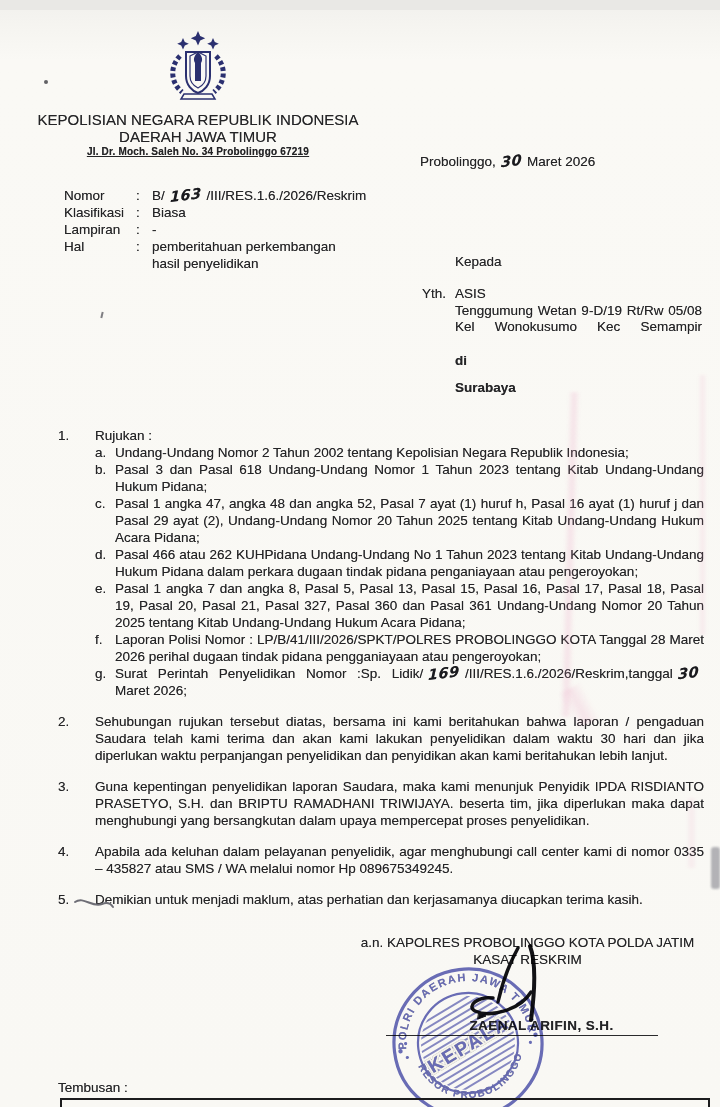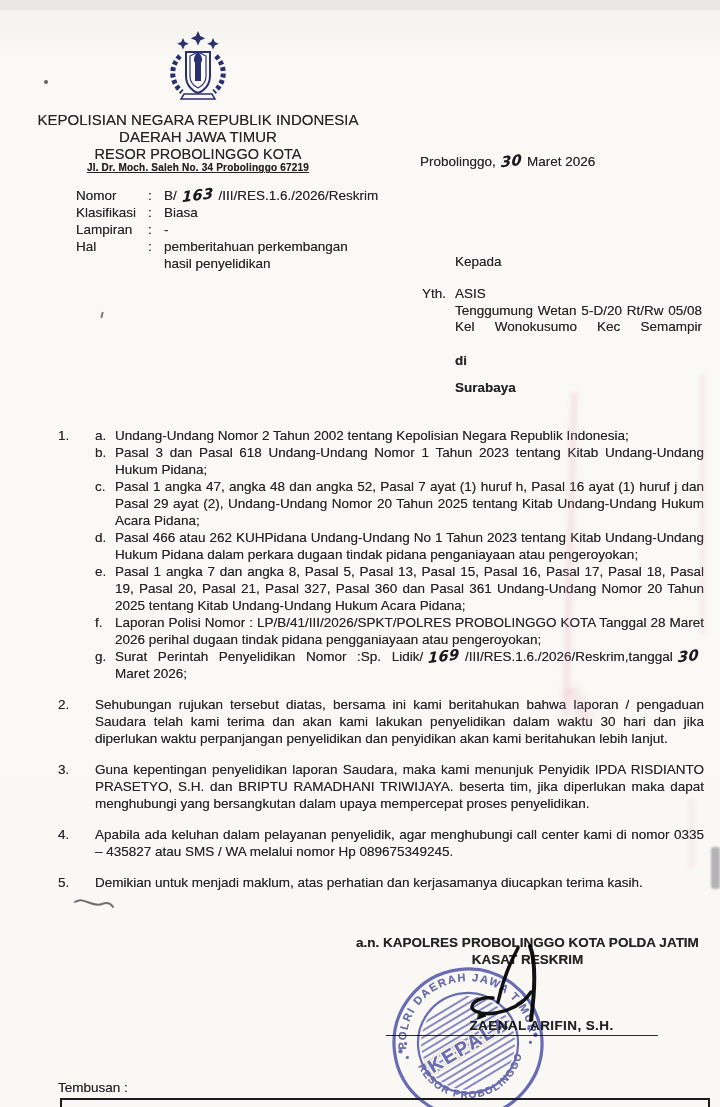--- a/index.html
+++ b/index.html
@@ -14,21 +14,21 @@
   .letterhead{left:22px;top:20px;width:352px;text-align:center;line-height:1.08;}
   .lh1{font-size:15px;margin-top:3px;}
   .lh2{font-size:15px;margin-top:1px;}
   .lh3{font-size:14.5px;margin-top:1px;}
   .lh-addr{font-size:10px;font-weight:bold;margin-top:1px;text-decoration:underline;letter-spacing:.2px;}
   
   .dateline{left:420px;top:143px;font-size:13.5px;}
   .hw{display:inline-block;font-family:"DejaVu Sans",sans-serif;font-style:italic;font-weight:bold;
       font-size:14.5px;transform:rotate(-7deg) skewX(-9deg);margin:0 5px;letter-spacing:.5px;color:#1a1a1e;}
   
-  .meta{left:76px;top:177px;font-size:13.5px;line-height:17px;}
+  .meta{left:64px;top:177px;font-size:13.5px;line-height:17px;}
   .meta-row{display:flex;}
   .meta-label{width:72px;flex:none;}
   .meta-colon{width:16px;flex:none;}
   
   .recipient{left:422px;top:244px;width:280px;font-size:13.5px;line-height:16px;}
   .kepada{margin-left:33px;}
   .yth-row{display:flex;margin-top:16px;}
   .yth{width:33px;flex:none;}
   .rc-name{flex:1;}
   .rc-addr{margin-left:33px;width:247px;text-align:justify;text-align-last:justify;line-height:15.5px;margin-top:1px;}
@@ -37,21 +37,21 @@
   
   .body{left:58px;top:417px;width:646px;font-size:13.5px;line-height:17px;}
   .item{display:flex;margin-bottom:14px;}
   .item-num{width:37px;flex:none;}
   .item-content{flex:1;text-align:justify;}
   .sub{display:flex;}
   .sub-letter{width:20px;flex:none;}
   .sub-text{flex:1;text-align:justify;}
   
   .sigblock{left:340px;top:924px;width:375px;text-align:center;font-size:13.5px;line-height:17px;}
-  .sig-bold{font-weight:bold;}
+  .sig-bold{font-weight:normal;}
   .sig-gap{height:49px;}
   .sig-name{font-weight:bold;letter-spacing:.4px;padding-left:28px;}
   .sig-rule{height:0;border-bottom:1.5px solid #2a2a2c;width:272px;margin:1px 0 1px 46px;}
   .sig-rank{font-weight:bold;letter-spacing:.5px;padding-left:28px;}
   
   .tembusan{left:58px;top:1069px;font-size:13.5px;line-height:17px;}
   .tb-items{margin-top:8px;}
   .tb-row{display:flex;}
   .tb-num{width:34px;flex:none;margin-left:5px;}
   
@@ -90,21 +90,20 @@
 
         <path d="M24 22 h24 v24 c0 9 -6 15 -12 17 c-6 -2 -12 -8 -12 -17 z" stroke-width="2"></path>
         <path d="M28 26 L36 22 L44 26 L44 46 C44 52 40 56 36 58 C32 56 28 52 28 46 Z" stroke-width="1.2"></path>
         <rect x="33" y="33" width="6" height="18" fill="#2b3070" stroke="none"></rect>
         <path d="M33 33 C30 28 34 24 36 22 C38 24 42 28 39 33 z" fill="#2b3070" stroke="none"></path>
         <path d="M22 64 h28 l3 5 h-34 z" stroke-width="1.5"></path>
       </g>
     </svg>
     <div class="lh1">KEPOLISIAN NEGARA REPUBLIK INDONESIA</div>
     <div class="lh2">DAERAH JAWA TIMUR</div>
-    <div class="lh3">RESOR PROBOLINGGO KOTA</div>
     <div class="lh-addr">Jl.  Dr.  Moch. Saleh No. 34  Probolinggo  67219</div>
   </div>
 
   <div class="abs dateline">
     <span>Probolinggo,</span><span class="hw">30</span><span>Maret 2026</span>
   </div>
 
   <div class="abs meta">
     <div class="meta-row">
       <span class="meta-label">Nomor</span>
@@ -131,32 +130,33 @@
     </div>
   </div>
 
   <div class="abs recipient">
     <div class="kepada">Kepada</div>
     <div class="yth-row">
       <span class="yth">Yth.</span>
       <span class="rc-name">ASIS</span>
     </div>
     <div class="rc-addr">
-      <span>Tenggumung Wetan 5-D/20 Rt/Rw</span>
+      <span>Tenggumung Wetan 9-D/19 Rt/Rw</span>
       <span>05/08 Kel Wonokusumo Kec Semampir</span>
     </div>
     <div class="rc-di">di</div>
     <div class="rc-city">Surabaya</div>
   </div>
 
   <div class="abs body">
 
     <div class="item">
       <span class="item-num">1.</span>
       <div class="item-content">
+        <div>Rujukan :</div>
         <div class="sub">
           <span class="sub-letter">a.</span>
           <span class="sub-text">Undang-Undang Nomor 2 Tahun 2002 tentang Kepolisian Negara Republik Indonesia;</span>
         </div>
         <div class="sub">
           <span class="sub-letter">b.</span>
           <span class="sub-text">Pasal 3 dan Pasal 618 Undang-Undang Nomor 1 Tahun 2023 tentang Kitab Undang-Undang Hukum Pidana;</span>
         </div>
         <div class="sub">
           <span class="sub-letter">c.</span>

